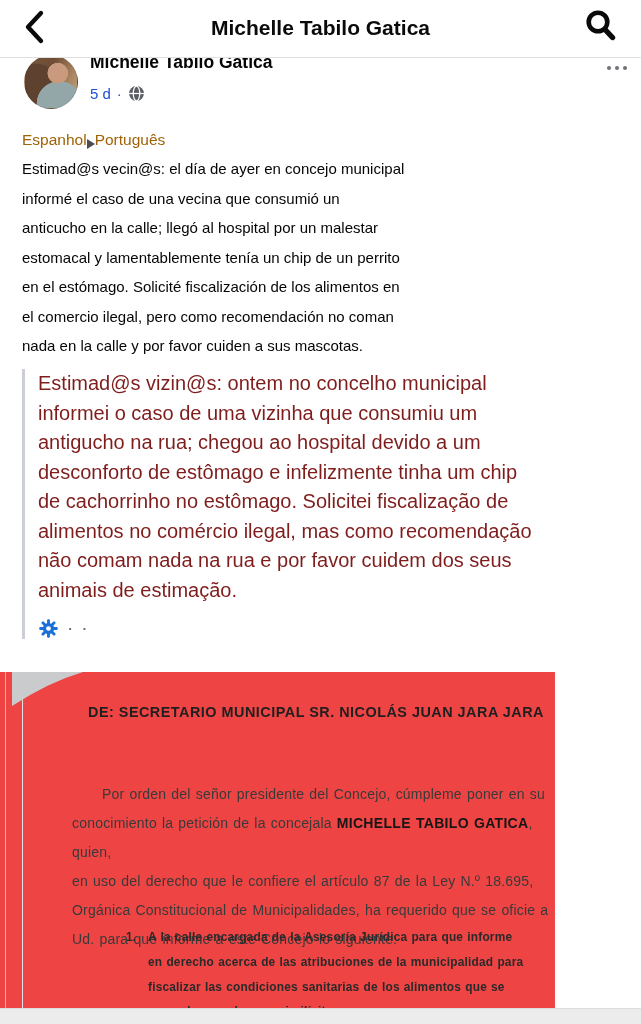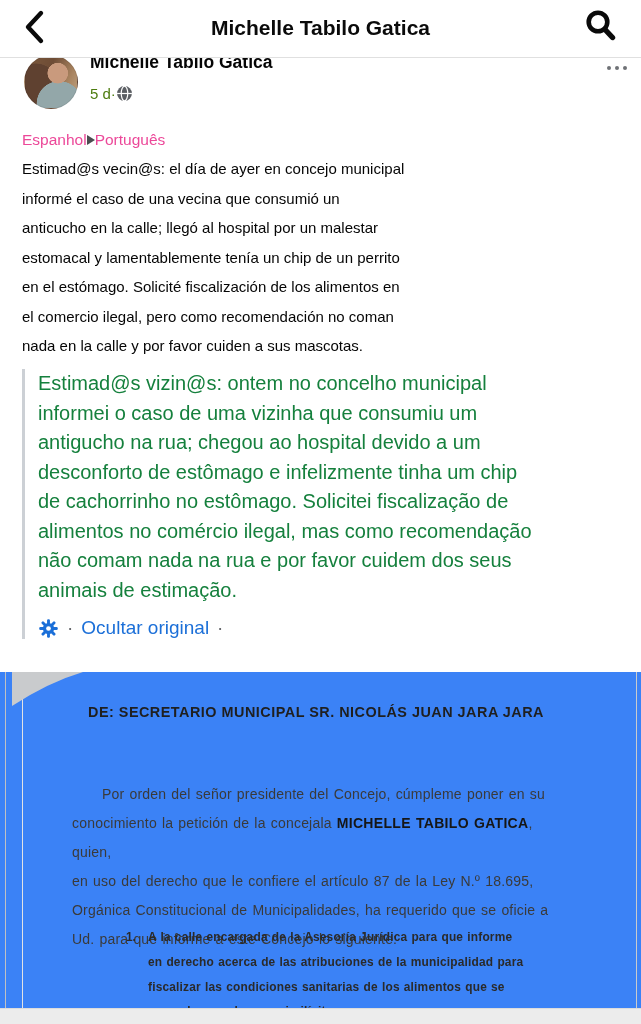--- a/index.html
+++ b/index.html
@@ -16,42 +16,42 @@
 
   
   .avatar{position:absolute;left:24px;top:55px;width:54px;height:54px;border-radius:50%;
           border:1px solid rgba(0,0,0,.08);box-sizing:border-box;
           background:
             radial-gradient(circle at 63% 33%, #c99a7d 0 21%, rgba(0,0,0,0) 22%),
             radial-gradient(circle at 66% 92%, #93a7a9 0 38%, rgba(0,0,0,0) 39%),
             radial-gradient(circle at 20% 60%, #5f4130 0 45%, rgba(0,0,0,0) 46%),
             linear-gradient(115deg,#7c5a3e 0%,#6e4c35 40%,#a8835f 72%,#c5ab8b 100%);}
   .author-name{position:absolute;left:90px;top:49px;font-size:17.5px;font-weight:700;line-height:26px;color:#050505;z-index:5;}
-  .post-meta{position:absolute;left:90px;top:85px;display:flex;align-items:center;
-             font-size:15px;color:#4d7c0f;}
+  .post-meta{position:absolute;left:90px;top:85px;display:flex;align-items:center;gap:6px;
+             font-size:15px;color:#1d4ed8;}
   .more-btn{position:absolute;right:14px;top:58px;width:34px;height:20px;display:flex;gap:4px;align-items:center;justify-content:flex-end;}
   .more-btn i{width:4px;height:4px;border-radius:50%;background:#6f7276;display:block;}
 
   
-  .language-bar{position:absolute;left:22px;top:131px;display:flex;align-items:center;
-                font-size:15.5px;color:#ec4899;}
+  .language-bar{position:absolute;left:22px;top:131px;display:flex;align-items:flex-end;
+                font-size:15.5px;color:#a16207;}
   .play-tri{width:0;height:0;border-left:8px solid #4b4d50;border-top:5px solid transparent;border-bottom:5px solid transparent;}
 
   
   .original-text{position:absolute;left:22px;top:154px;width:600px;
                  font-size:15px;line-height:29.5px;color:#050505;white-space:pre-line;}
   .translation-quote{position:absolute;left:22px;top:369px;width:594px;
                      border-left:3px solid #ccd0d5;padding-left:13px;box-sizing:border-box;}
-  .translated-text{font-size:20px;line-height:29.5px;color:#15803d;white-space:pre-line;}
+  .translated-text{font-size:20px;line-height:29.5px;color:#7f1d1d;white-space:pre-line;}
   .translation-actions{margin-top:12px;display:flex;align-items:center;gap:8px;font-size:19px;}
   .translation-actions .lnk{color:#1b6fd8;}
   .translation-actions .sep{color:#65676b;}
 
   
-  .document-photo{position:absolute;left:0;top:672px;width:641px;height:336px;background:#3b82f6;overflow:hidden;}
+  .document-photo{position:absolute;left:0;top:672px;width:555px;height:336px;background:#ef4444;overflow:hidden;}
   .page-curl{position:absolute;left:11px;top:0;}
   .hairline{position:absolute;top:0;bottom:0;width:1px;}
   .hl-1{left:5px;background:#bfc1c3;}
   .hl-2{left:22px;background:#e2e3e4;}
   .hl-right{left:636px;background:#c9cbcd;}
   .doc-line{position:absolute;left:88px;font-weight:700;color:#1f1f1f;font-size:14.4px;letter-spacing:.5px;}
   .doc-from{top:32px;} .doc-to{top:69px;}
   .doc-paragraph{position:absolute;left:72px;top:108px;width:500px;font-size:14px;line-height:29px;
                  color:#3a3a3a;white-space:pre-line;text-indent:30px;word-spacing:1px;letter-spacing:.2px;}
   .doc-paragraph b{color:#161616;letter-spacing:.3px;}
@@ -135,21 +135,20 @@
             <rect x="10.35" y="1.4" width="3.3" height="21.2" rx="1.4"></rect>
             <rect x="10.35" y="1.4" width="3.3" height="21.2" rx="1.4" transform="rotate(45 12 12)"></rect>
             <rect x="10.35" y="1.4" width="3.3" height="21.2" rx="1.4" transform="rotate(90 12 12)"></rect>
             <rect x="10.35" y="1.4" width="3.3" height="21.2" rx="1.4" transform="rotate(135 12 12)"></rect>
             <circle cx="12" cy="12" r="6.4"></circle>
           </g>
           <circle cx="12" cy="12" r="2.7" fill="#ffffff"></circle>
         </svg>
       </span>
       <span class="sep">·</span>
-      <span class="lnk">Ocultar original</span>
       <span class="sep">·</span>
     </div>
   </div>
 
   <div class="document-photo">
     <div class="hairline hl-1"></div>
     <div class="hairline hl-2"></div>
     <div class="hairline hl-right"></div>
     <span class="page-curl">
       <svg width="78" height="40" viewBox="0 0 78 40">

